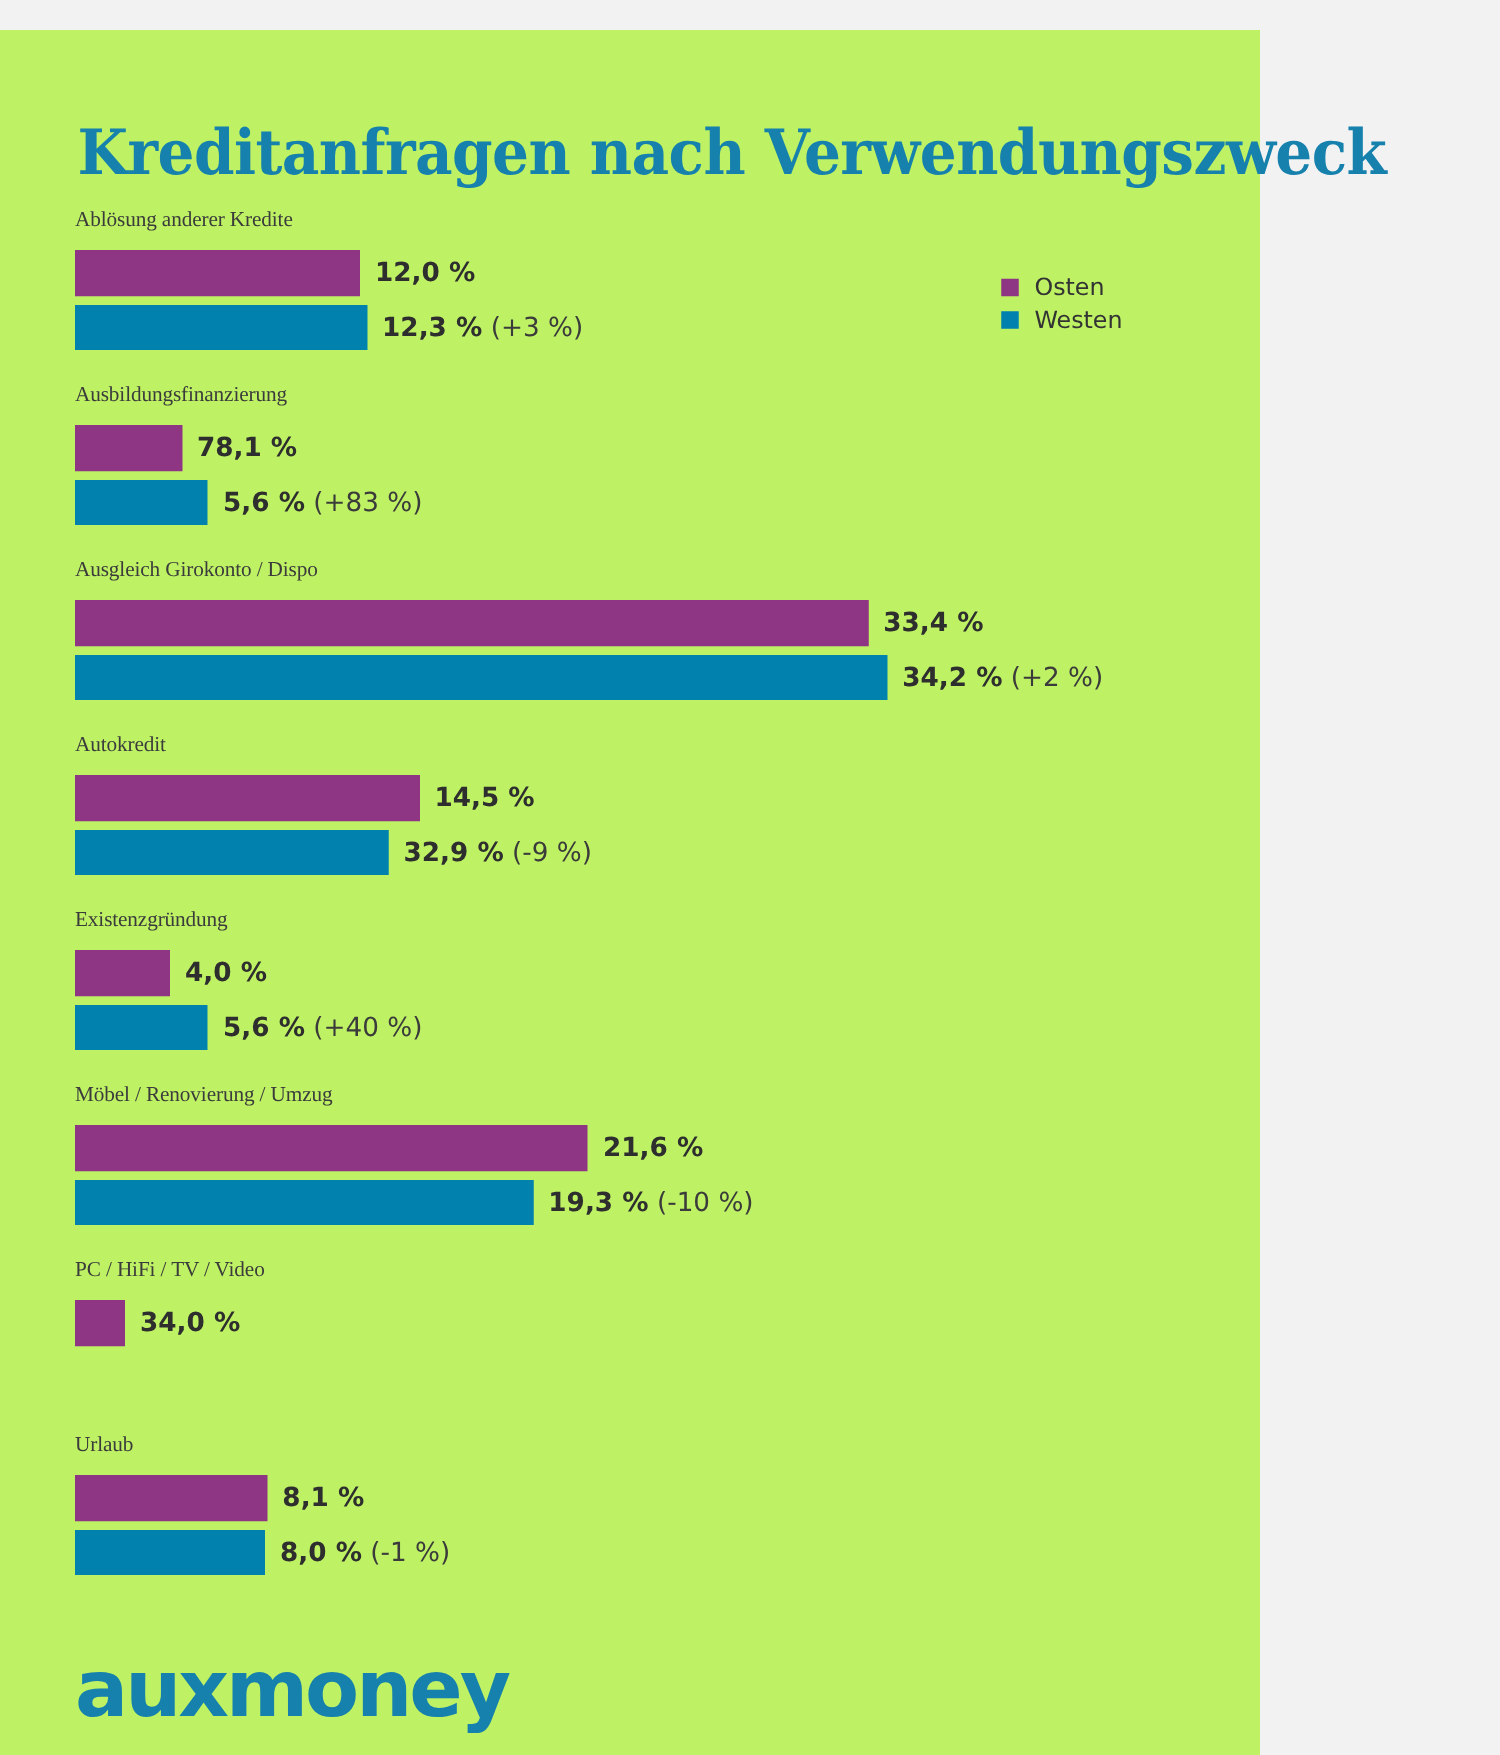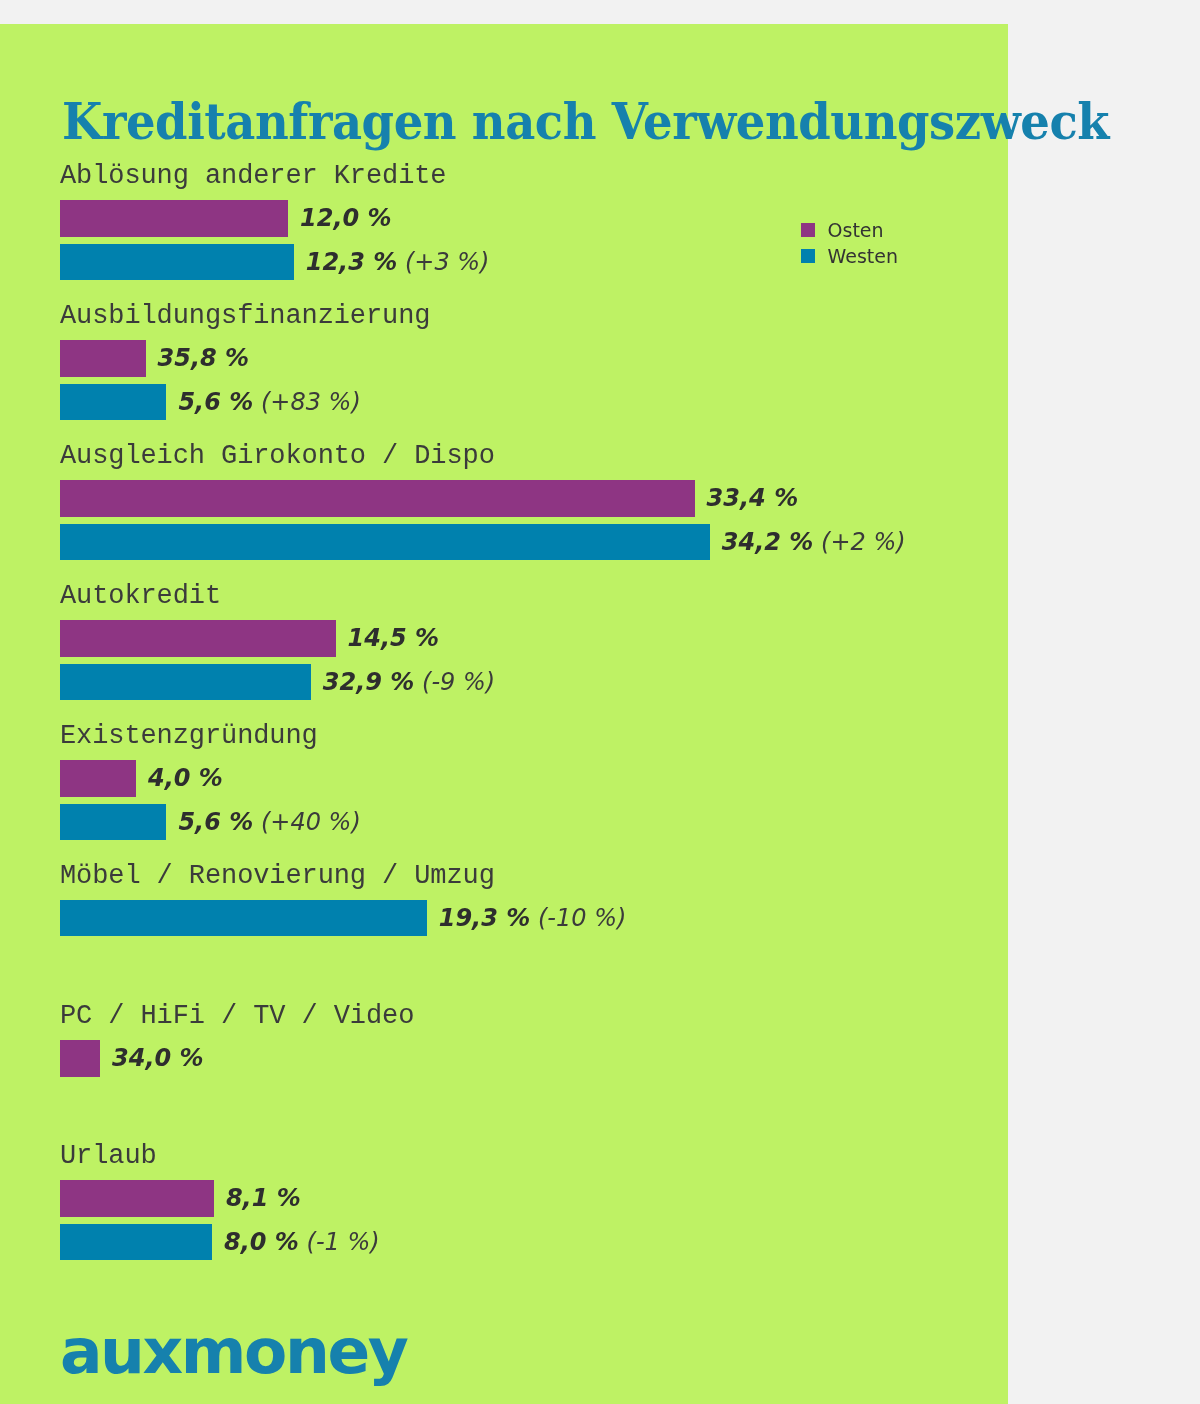--- a/index.html
+++ b/index.html
@@ -70,49 +70,48 @@
     position: absolute;
     left: 60px;
     top: 138px;
     width: 1080px;
   }
   .group {
     height: 140px;
     position: relative;
   }
   .group-label {
-    font-size: 27px;
+    font-size: 17px;
     color: #3b3b3b;
     line-height: 28px;
     height: 34px;
     white-space: nowrap;
-    font-family: Liberation Mono, monospace;
+    font-family: Liberation Serif, serif;
     letter-spacing: -0.1px;
   }
   .bar-row {
     position: relative;
     height: 44px;
     display: flex;
     align-items: center;
   }
   .bar {
     height: 37px;
     flex: none;
   }
   .bar-row.west .bar {
     height: 36px;
   }
   .bar-value {
     margin-left: 12px;
-    font-size: 24px;
+    font-size: 21px;
     line-height: 21px;
     white-space: nowrap;
     color: #2e2e2e;
     font-family: "DejaVu Sans", sans-serif;
-    font-style: italic;
   }
   .bar-value .pct {
     font-weight: 700;
   }
   .bar-value .delta {
     font-weight: 400;
     color: #3b3b3b;
   }
 
   
@@ -155,21 +154,21 @@
         </div>
         <div class="bar-row west">
           <div class="bar" style="background: rgb(0, 129, 174); width: 233.7px;"></div>
           <div class="bar-value"><span class="pct">12,3 %</span><span class="delta"> (+3 %)</span></div>
         </div>
       </div>
       <div class="group">
         <div class="group-label">Ausbildungsfinanzierung</div>
         <div class="bar-row east">
           <div class="bar" style="background: rgb(142, 53, 131); width: 85.5px;"></div>
-          <div class="bar-value"><span class="pct">35,8 %</span></div>
+          <div class="bar-value"><span class="pct">78,1 %</span></div>
         </div>
         <div class="bar-row west">
           <div class="bar" style="background: rgb(0, 129, 174); width: 106.4px;"></div>
           <div class="bar-value"><span class="pct">5,6 %</span><span class="delta"> (+83 %)</span></div>
         </div>
       </div>
       <div class="group">
         <div class="group-label">Ausgleich Girokonto / Dispo</div>
         <div class="bar-row east">
           <div class="bar" style="background: rgb(142, 53, 131); width: 634.6px;"></div>
@@ -197,20 +196,24 @@
           <div class="bar" style="background: rgb(142, 53, 131); width: 76px;"></div>
           <div class="bar-value"><span class="pct">4,0 %</span></div>
         </div>
         <div class="bar-row west">
           <div class="bar" style="background: rgb(0, 129, 174); width: 106.4px;"></div>
           <div class="bar-value"><span class="pct">5,6 %</span><span class="delta"> (+40 %)</span></div>
         </div>
       </div>
       <div class="group">
         <div class="group-label">Möbel / Renovierung / Umzug</div>
+        <div class="bar-row east">
+          <div class="bar" style="background: rgb(142, 53, 131); width: 410.4px;"></div>
+          <div class="bar-value"><span class="pct">21,6 %</span></div>
+        </div>
         <div class="bar-row west">
           <div class="bar" style="background: rgb(0, 129, 174); width: 366.7px;"></div>
           <div class="bar-value"><span class="pct">19,3 %</span><span class="delta"> (-10 %)</span></div>
         </div>
       </div>
       <div class="group">
         <div class="group-label">PC / HiFi / TV / Video</div>
         <div class="bar-row east">
           <div class="bar" style="background: rgb(142, 53, 131); width: 40px;"></div>
           <div class="bar-value"><span class="pct">34,0 %</span></div>

